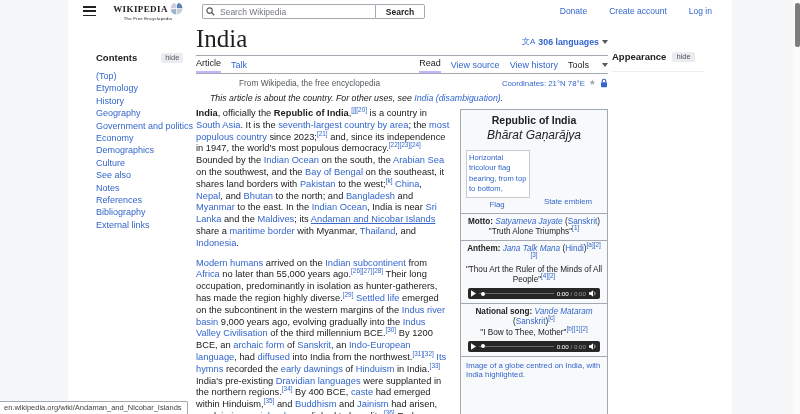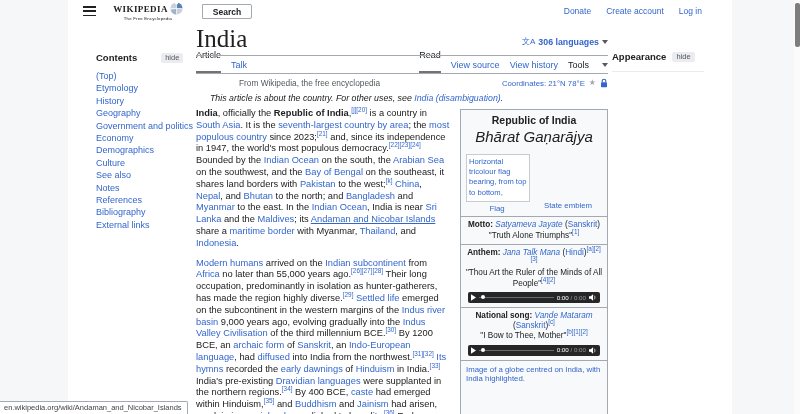--- a/index.html
+++ b/index.html
@@ -14,61 +14,61 @@
   .menu-btn i{display:block;height:1.5px;background:#202122;}
   .logo{position:absolute;left:43px;top:2px;width:74px;text-align:center;cursor:pointer;}
   .logo-row{display:flex;align-items:center;justify-content:center;gap:2px;}
   .logo-word{font-family:"Liberation Serif","DejaVu Serif",serif;font-weight:bold;font-size:9px;letter-spacing:.4px;}
   .logo-tag{font-size:4.3px;color:#202122;margin-top:1px;letter-spacing:.2px;}
   .search{position:absolute;left:134px;top:4px;display:flex;height:15px;}
   .search-box{display:flex;align-items:center;width:166px;border:1px solid #a2a9b1;border-right:none;border-radius:2px 0 0 2px;background:#fff;padding:0 3px;gap:3px;}
   .search-box input{border:none;outline:none;flex:1;font-size:8.5px;color:#202122;background:transparent;font-family:inherit;}
   .search-box input::placeholder{color:#72777d;}
   .search-btn{width:48px;border:1px solid #a2a9b1;border-radius:0 2px 2px 0;background:#fff;font-size:8.5px;font-weight:bold;color:#202122;display:flex;align-items:center;justify-content:center;cursor:pointer;}
-  .toplinks{position:absolute;right:30px;top:6px;display:flex;gap:15px;font-size:8.5px;}
+  .toplinks{position:absolute;right:20px;top:6px;display:flex;gap:22px;font-size:8.5px;}
   .toplinks span{color:#3366cc;cursor:pointer;}
 
   
   .toc{position:absolute;left:28px;top:52px;width:96px;}
   .toc-head{display:flex;align-items:center;gap:24px;margin-bottom:7px;}
   .toc-title{font-weight:bold;font-size:9.5px;}
   .pill{font-size:7.5px;color:#54595d;background:#eaecf0;border-radius:2px;padding:0 4px;line-height:10px;cursor:pointer;}
   .toc-items div{font-size:9px;color:#3366cc;line-height:12.4px;white-space:nowrap;cursor:pointer;}
 
   
   .main{position:absolute;left:128px;top:24px;width:412px;}
   .title-block{position:relative;border-bottom:1px solid #a2a9b1;padding:1px 0 2px;}
   h1.page-title{margin:0;font-family:"Liberation Serif","DejaVu Serif",serif;font-weight:normal;font-size:25px;line-height:28px;}
   .lang-btn{position:absolute;right:0;top:12px;display:flex;align-items:center;gap:3px;color:#3366cc;font-size:8.8px;font-weight:bold;cursor:pointer;}
   .lang-ico{font-size:8px;font-weight:normal;}
   .caret{width:0;height:0;border-left:3px solid transparent;border-right:3px solid transparent;border-top:4px solid #54595d;display:inline-block;}
   .tabs{display:flex;justify-content:space-between;align-items:flex-end;border-bottom:1px solid #a2a9b1;font-size:9px;height:17px;}
   .tabs .grp{display:flex;gap:10px;align-items:flex-end;}
   .tab{padding-bottom:3px;cursor:pointer;color:#3366cc;white-space:nowrap;}
-  .tab.active{color:#202122;border-bottom:2px solid #737373;padding-bottom:11px;}
+  .tab.active{color:#202122;border-bottom:2px solid #c4b5fd;padding-bottom:3px;}
   .tab.plain{color:#202122;display:flex;align-items:center;gap:13px;}
   .meta-row{display:flex;justify-content:space-between;align-items:center;margin-top:3px;height:12px;padding-left:43px;}
   .from-line{font-size:8.3px;color:#54595d;}
   .coords{display:flex;align-items:center;gap:4px;justify-content:flex-end;}
   .coords .c-link{font-size:7.8px;color:#3366cc;cursor:pointer;}
   .star{font-size:8px;color:#a2a9b1;line-height:8px;cursor:pointer;}
   .hatnote{font-style:italic;font-size:8.8px;padding-left:14px;margin:4px 0 5px;color:#202122;}
   .content{font-size:9.3px;line-height:11.8px;}
   .content p{margin:0 0 8px;}
   .lnk{color:#3366cc;cursor:pointer;}
   .b{font-weight:bold;}
   .i{font-style:italic;}
   .u{text-decoration:underline;}
   sup{font-size:6.4px;line-height:0;vertical-align:super;}
 
   
   .infobox{float:right;width:146px;margin:1px 0 6px 9px;border:1px solid #a2a9b1;background:#f8f9fa;font-size:8.2px;line-height:1.25;}
   .ib-head{text-align:center;padding:4px 4px 3px;}
   .ib-title{font-weight:bold;font-size:10.5px;line-height:12px;}
-  .ib-native{font-style:italic;font-size:15px;margin-top:2px;}
+  .ib-native{font-style:italic;font-size:12px;margin-top:2px;}
   .ib-flagrow{display:flex;align-items:flex-end;gap:6px;padding:4px 5px 3px;}
   .flag-col{width:62px;text-align:center;}
   .flag-box{width:58px;min-height:42px;border:1px solid #c8ccd1;background:#fff;padding:2px;text-align:left;}
   .flag-box span{color:#3366cc;font-size:7.6px;line-height:9px;cursor:pointer;}
   .flag-cap{color:#3366cc;font-size:7.8px;margin-top:2px;cursor:pointer;}
   .emblem-col{flex:1;text-align:center;padding-bottom:2px;}
   .emblem-col span{color:#3366cc;font-size:7.8px;cursor:pointer;margin-top:24px;}
   .ib-line{border-top:1px solid #a2a9b1;text-align:center;padding:3px 4px;}
   .player{display:flex;align-items:center;background:#262626;border-radius:2px;height:11px;margin:3px auto 1px;width:126px;padding:0 3px;gap:3px;}
   .p-track{flex:1;height:1px;background:#6a6a6a;position:relative;}
@@ -110,20 +110,27 @@
             <path d="M6.5 .5 A6 6 0 0 1 12.5 6.5 L6.5 6.5 Z" fill="#5b80b6"></path>
             <path d="M6.5 6.5 L6.5 12.5 A6 6 0 0 1 .9 8.5 Z" fill="#9fb3cd"></path>
             <line x1="6.5" y1="0.5" x2="6.5" y2="12.5" stroke="#fff" stroke-width="0.7"></line>
             <line x1="0.5" y1="6.5" x2="12.5" y2="6.5" stroke="#fff" stroke-width="0.7"></line>
             <rect x="5" y="0" width="3" height="2.2" fill="#fff"></rect>
           </svg>
         </div>
         <div class="logo-tag">The Free Encyclopedia</div>
       </div>
       <div class="search">
+        <div class="search-box">
+          <svg width="9" height="9" viewBox="0 0 10 10">
+            <circle cx="4" cy="4" r="3" fill="none" stroke="#54595d" stroke-width="1.3"></circle>
+            <line x1="6.2" y1="6.2" x2="9.2" y2="9.2" stroke="#54595d" stroke-width="1.3"></line>
+          </svg>
+          <input type="text" placeholder="Search Wikipedia" style="">
+        </div>
         <div class="search-btn">Search</div>
       </div>
       <div class="toplinks">
 
       <span>Donate</span>
           <span>Create account</span>
           <span>Log in</span>
         </div>
     </div>
 

